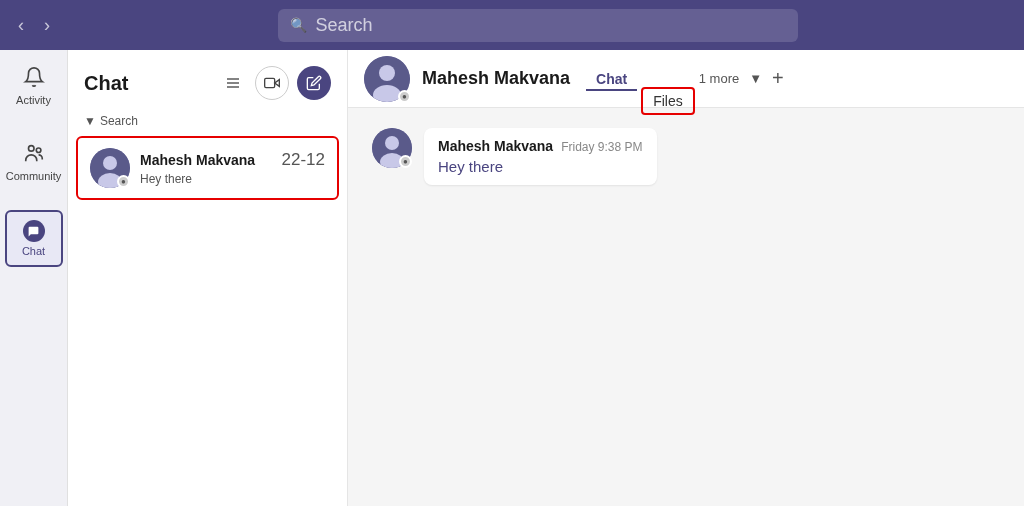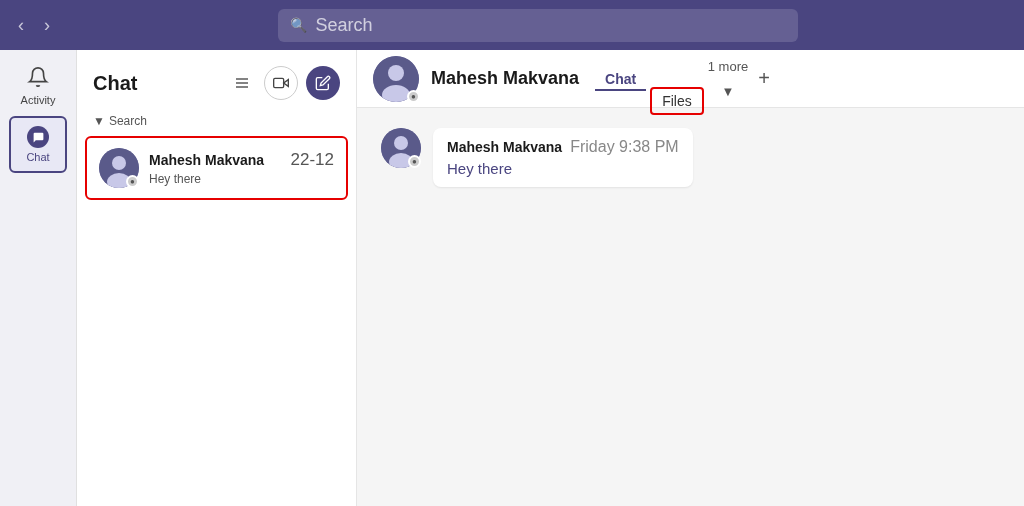--- a/index.html
+++ b/index.html
@@ -47,28 +47,28 @@
 
     
     .main-layout {
       display: flex;
       flex: 1;
       overflow: hidden;
     }
 
     
     .sidebar {
-      width: 77px;
+      width: 68px;
       background: #f0f0f5;
       display: flex;
       flex-direction: column;
       align-items: center;
       padding-top: 8px;
       border-right: 1px solid #e0e0e0;
-      gap: 2px;
+      gap: 20px;
     }
     .sidebar-item {
       display: flex;
       flex-direction: column;
       align-items: center;
       padding: 8px 6px;
       cursor: pointer;
       border-radius: 6px;
       width: 58px;
       color: #444;
@@ -244,21 +244,20 @@
       font-weight: 500;
       margin-top: 44px;
     }
     .tab-more {
       font-size: 13px;
       color: #555;
       cursor: pointer;
       display: flex;
       align-items: center;
       gap: 10px;
-      flex-direction: column;
     }
     .tab-add {
       background: none;
       border: none;
       font-size: 20px;
       color: #555;
       cursor: pointer;
       padding: 2px 6px;
       border-radius: 4px;
     }
@@ -282,21 +281,21 @@
       max-width: 480px;
       box-shadow: 0 1px 2px rgba(0,0,0,0.08);
     }
     .message-meta {
       display: flex;
       align-items: baseline;
       gap: 8px;
       margin-bottom: 4px;
     }
     .message-sender { font-size: 14px; font-weight: 600; color: #1a1a1a; }
-    .message-time { font-size: 16px; color: #888; }
+    .message-time { font-size: 12px; color: #888; }
     .message-text { font-size: 15px; color: #4a4580; font-weight: 500; }
     .icon-chat-bubble {
       width: 22px;
       height: 22px;
       background: #4a4580;
       border-radius: 50%;
       display: flex;
       align-items: center;
       justify-content: center;
       color: white;
@@ -322,20 +321,31 @@
     <div class="sidebar-item">
       <div class="icon-wrap">
         <svg width="22" height="22" viewBox="0 0 24 24" fill="none" stroke="#444" stroke-width="1.8">
           <path d="M18 8a6 6 0 0 0-12 0c0 7-3 9-3 9h18s-3-2-3-9"></path>
           <path d="M13.73 21a2 2 0 0 1-3.46 0"></path>
         </svg>
       </div>
       <span class="label">Activity</span>
     </div>
 
+    <div class="sidebar-item">
+      <div class="icon-wrap">
+        <svg width="22" height="22" viewBox="0 0 24 24" fill="none" stroke="#444" stroke-width="1.8">
+          <circle cx="9" cy="7" r="3"></circle>
+          <circle cx="17" cy="9" r="2.5"></circle>
+          <path d="M3 21v-1a6 6 0 0 1 12 0v1"></path>
+          <path d="M17 14a4 4 0 0 1 4 4v1"></path>
+        </svg>
+      </div>
+      <span class="label">Community</span>
+    </div>
 
     <div class="sidebar-item active">
       <div class="icon-wrap">
         <div class="icon-chat-bubble">
           <svg width="13" height="13" viewBox="0 0 24 24" fill="white">
             <path d="M21 15a2 2 0 0 1-2 2H7l-4 4V5a2 2 0 0 1 2-2h14a2 2 0 0 1 2 2z"></path>
           </svg>
         </div>
       </div>
       <span class="label">Chat</span>

